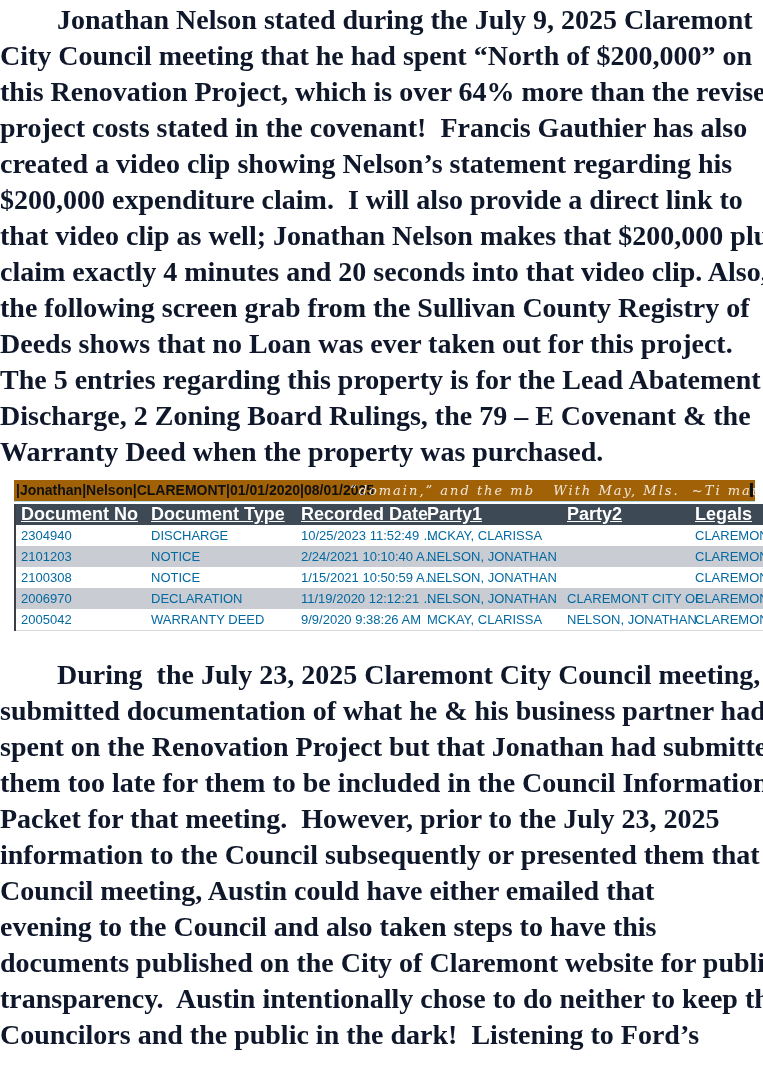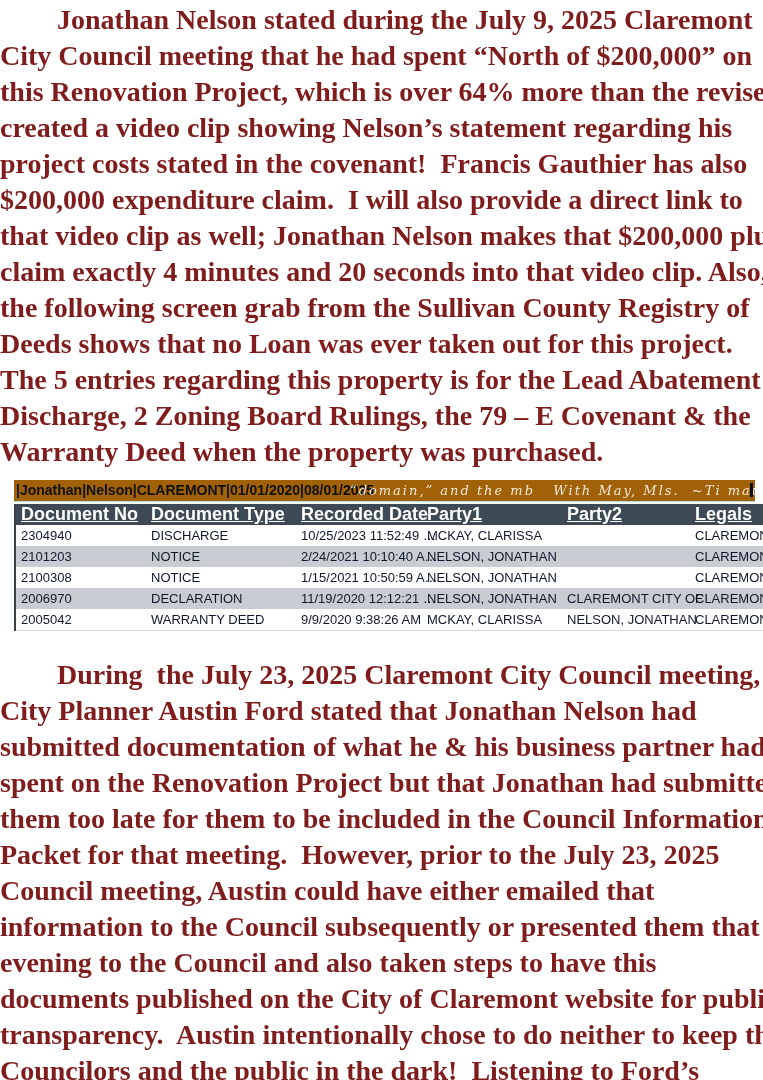--- a/index.html
+++ b/index.html
@@ -5,21 +5,21 @@
   html, body { margin: 0; padding: 0; }
   body {
     width: 763px; height: 1080px;
     background: #ffffff;
     overflow: hidden;
     font-family: "Liberation Serif", "DejaVu Serif", serif;
   }
   .page { padding-top: 2px; }
 
   
-  .para { color: #7f1d1d; font-weight: bold; font-size: 28px; line-height: 36px; }
+  .para { color: #0f172a; font-weight: bold; font-size: 28px; line-height: 36px; }
   .para .line { white-space: pre; height: 36px; }
   .para .line.indent { padding-left: 57px; }
 
   
   .screenshot {
     margin: 10px 0 0 14px;
     width: 741px;
     font-family: "Liberation Sans", "DejaVu Sans", sans-serif;
     position: relative;
   }
@@ -61,38 +61,38 @@
     white-space: nowrap;
     overflow: visible;
   }
   .grid thead tr { height: 19px; background: #3d4955; }
   .grid th {
     color: #ffffff; font-size: 18px; font-weight: bold;
     text-decoration: underline;
   }
   .grid tbody tr { height: 21px; background: #ffffff; }
   .grid tbody tr.alt { background: #c9ccd3; }
-  .grid td { color: #0f172a; font-size: 13px; }
+  .grid td { color: #0369a1; font-size: 13px; }
 
   .c1 { width: 125px; } .c2 { width: 145px; } .c3 { width: 121px; margin-left: 26px; }
   .c4 { width: 135px; } .c5 { width: 123px; } .c6 { width: 80px; }
 
   .para2 { margin-top: 26px; }
 </style>
 </head>
 <body>
 
 <div class="page">
 
   <div class="para">
     <div class="line indent">Jonathan Nelson stated during the July 9, 2025 Claremont</div>
     <div class="line">City Council meeting that he had spent “North of $200,000” on</div>
     <div class="line">this Renovation Project, which is over 64% more than the revised</div>
+    <div class="line">project costs stated in the covenant!  Francis Gauthier has also</div>
     <div class="line">created a video clip showing Nelson’s statement regarding his</div>
-    <div class="line">project costs stated in the covenant!  Francis Gauthier has also</div>
     <div class="line">$200,000 expenditure claim.  I will also provide a direct link to</div>
     <div class="line">that video clip as well; Jonathan Nelson makes that $200,000 plus</div>
     <div class="line">claim exactly 4 minutes and 20 seconds into that video clip. Also,</div>
     <div class="line">the following screen grab from the Sullivan County Registry of</div>
     <div class="line">Deeds shows that no Loan was ever taken out for this project.</div>
     <div class="line">The 5 entries regarding this property is for the Lead Abatement</div>
     <div class="line">Discharge, 2 Zoning Board Rulings, the 79 – E Covenant &amp; the</div>
     <div class="line">Warranty Deed when the property was purchased.</div>
   </div>
 
@@ -153,26 +153,25 @@
           <td>MCKAY, CLARISSA</td>
           <td>NELSON, JONATHAN</td>
           <td>CLAREMONT</td>
         </tr>
       </tbody>
     </table>
   </div>
 
   <div class="para para2">
     <div class="line indent">During  the July 23, 2025 Claremont City Council meeting,</div>
-    <div class="line">City Planner Austin Ford stated that Jonathan Nelson had</div>
     <div class="line">submitted documentation of what he &amp; his business partner had</div>
     <div class="line">spent on the Renovation Project but that Jonathan had submitted</div>
     <div class="line">them too late for them to be included in the Council Information</div>
     <div class="line">Packet for that meeting.  However, prior to the July 23, 2025</div>
+    <div class="line">information to the Council subsequently or presented them that</div>
     <div class="line">Council meeting, Austin could have either emailed that</div>
-    <div class="line">information to the Council subsequently or presented them that</div>
     <div class="line">evening to the Council and also taken steps to have this</div>
     <div class="line">documents published on the City of Claremont website for public</div>
     <div class="line">transparency.  Austin intentionally chose to do neither to keep the</div>
     <div class="line">Councilors and the public in the dark!  Listening to Ford’s</div>
   </div>
 
 </div>
 
 </body></html>

